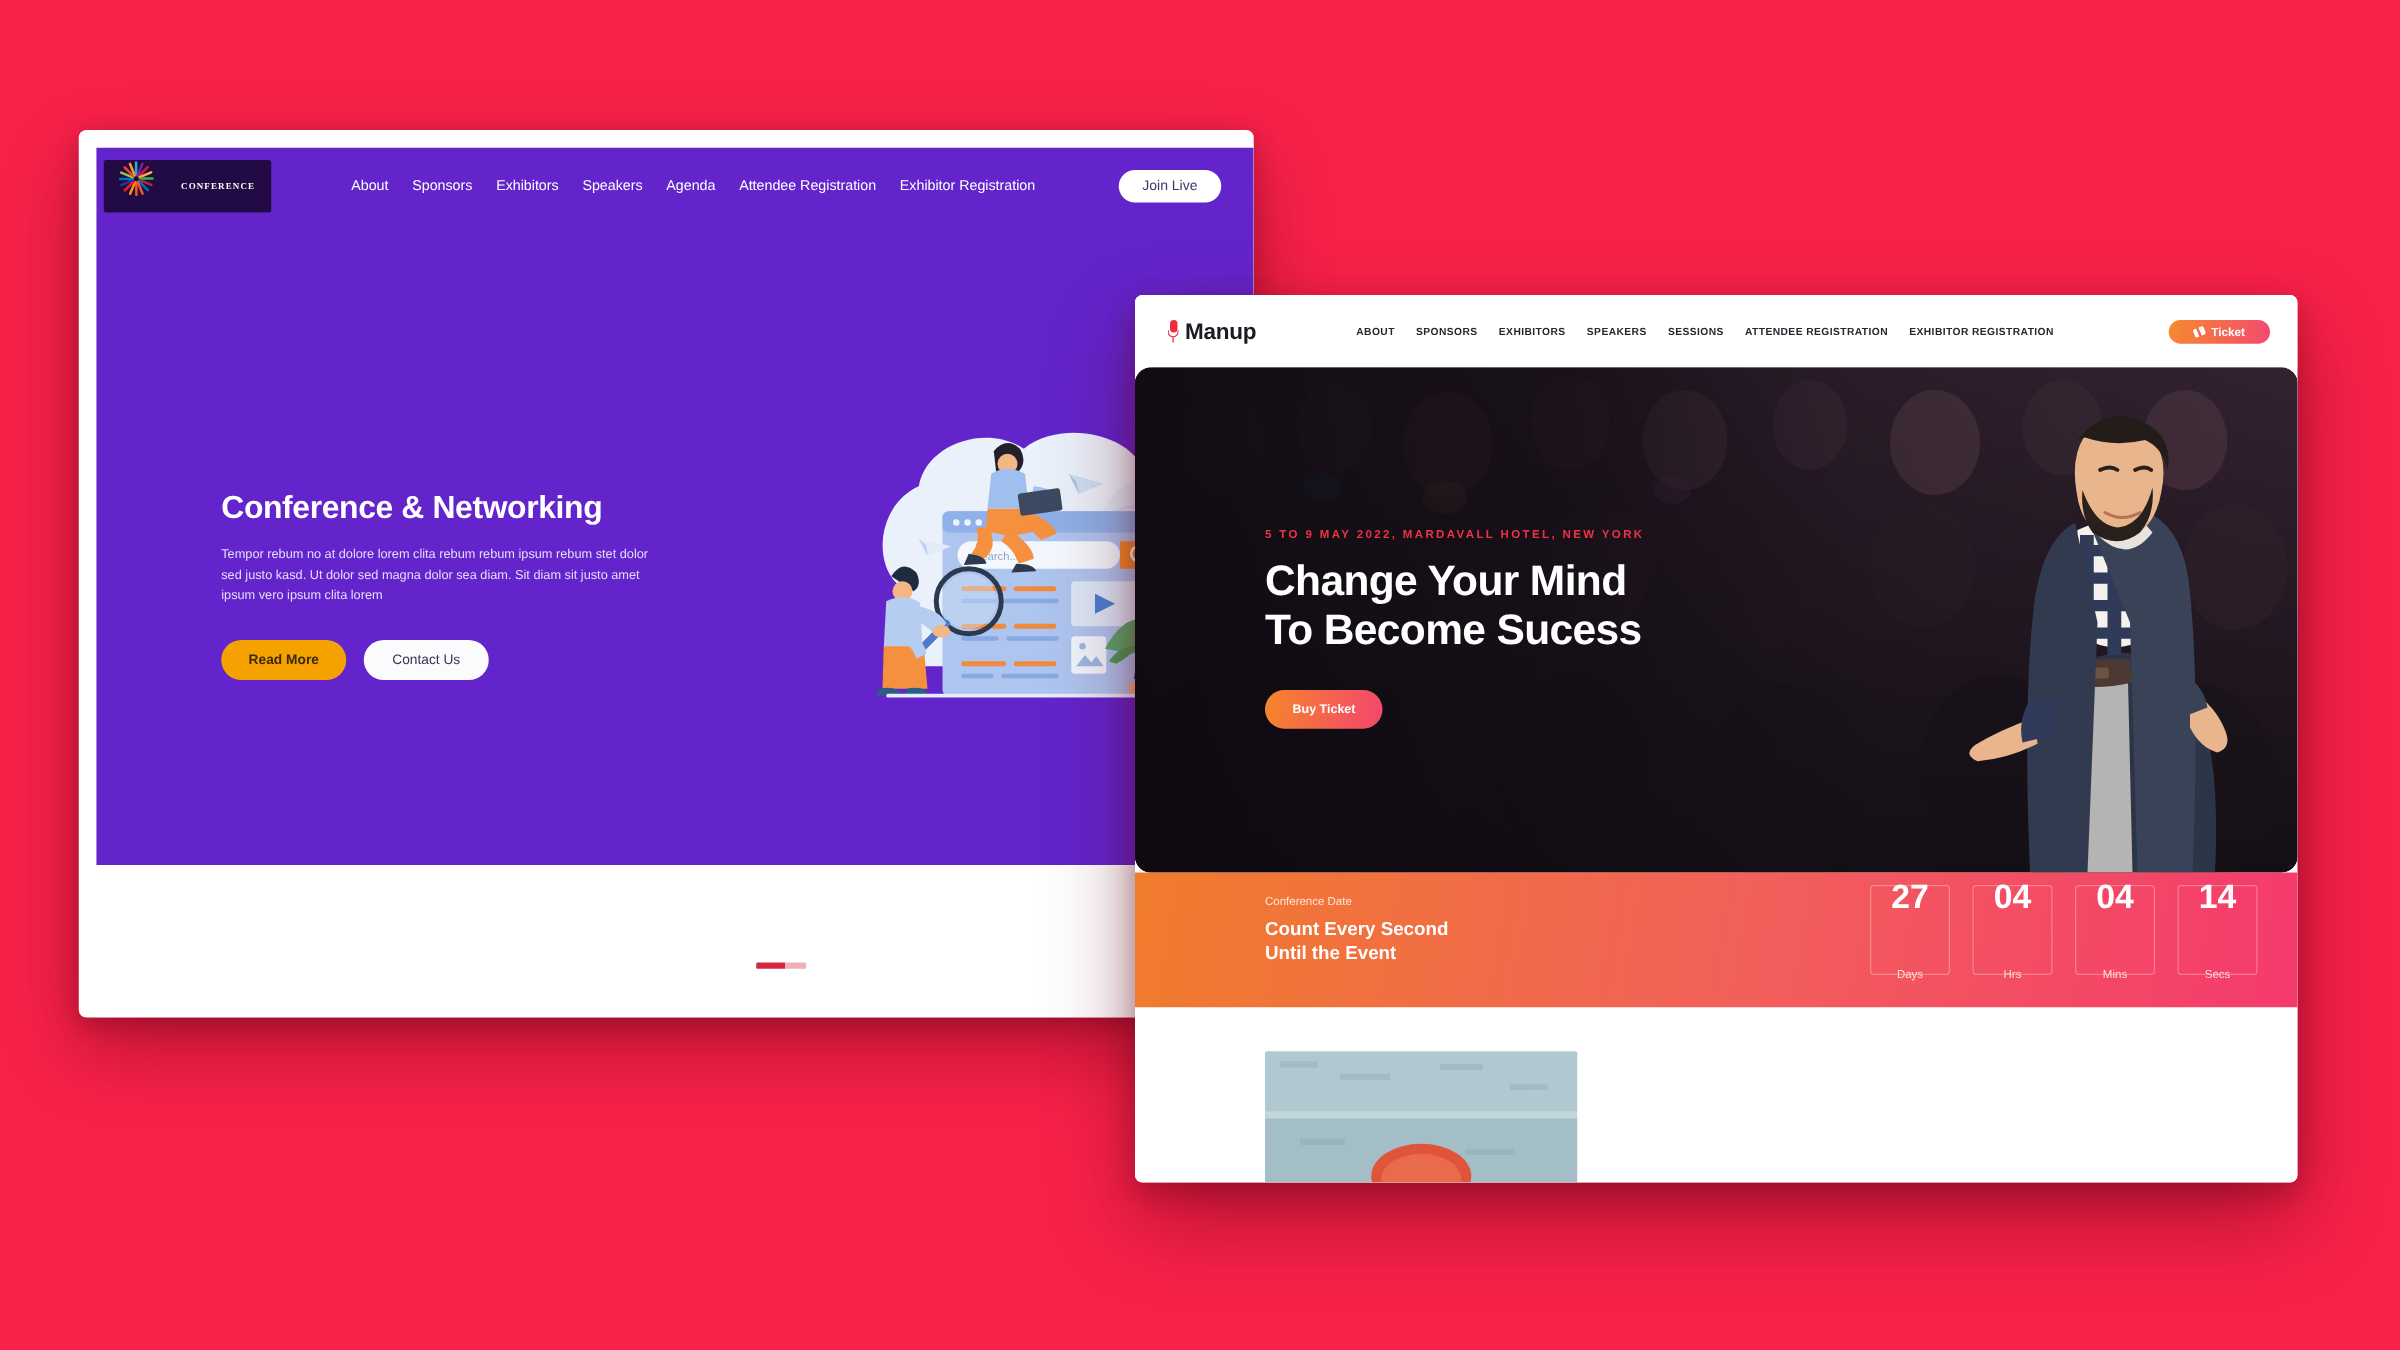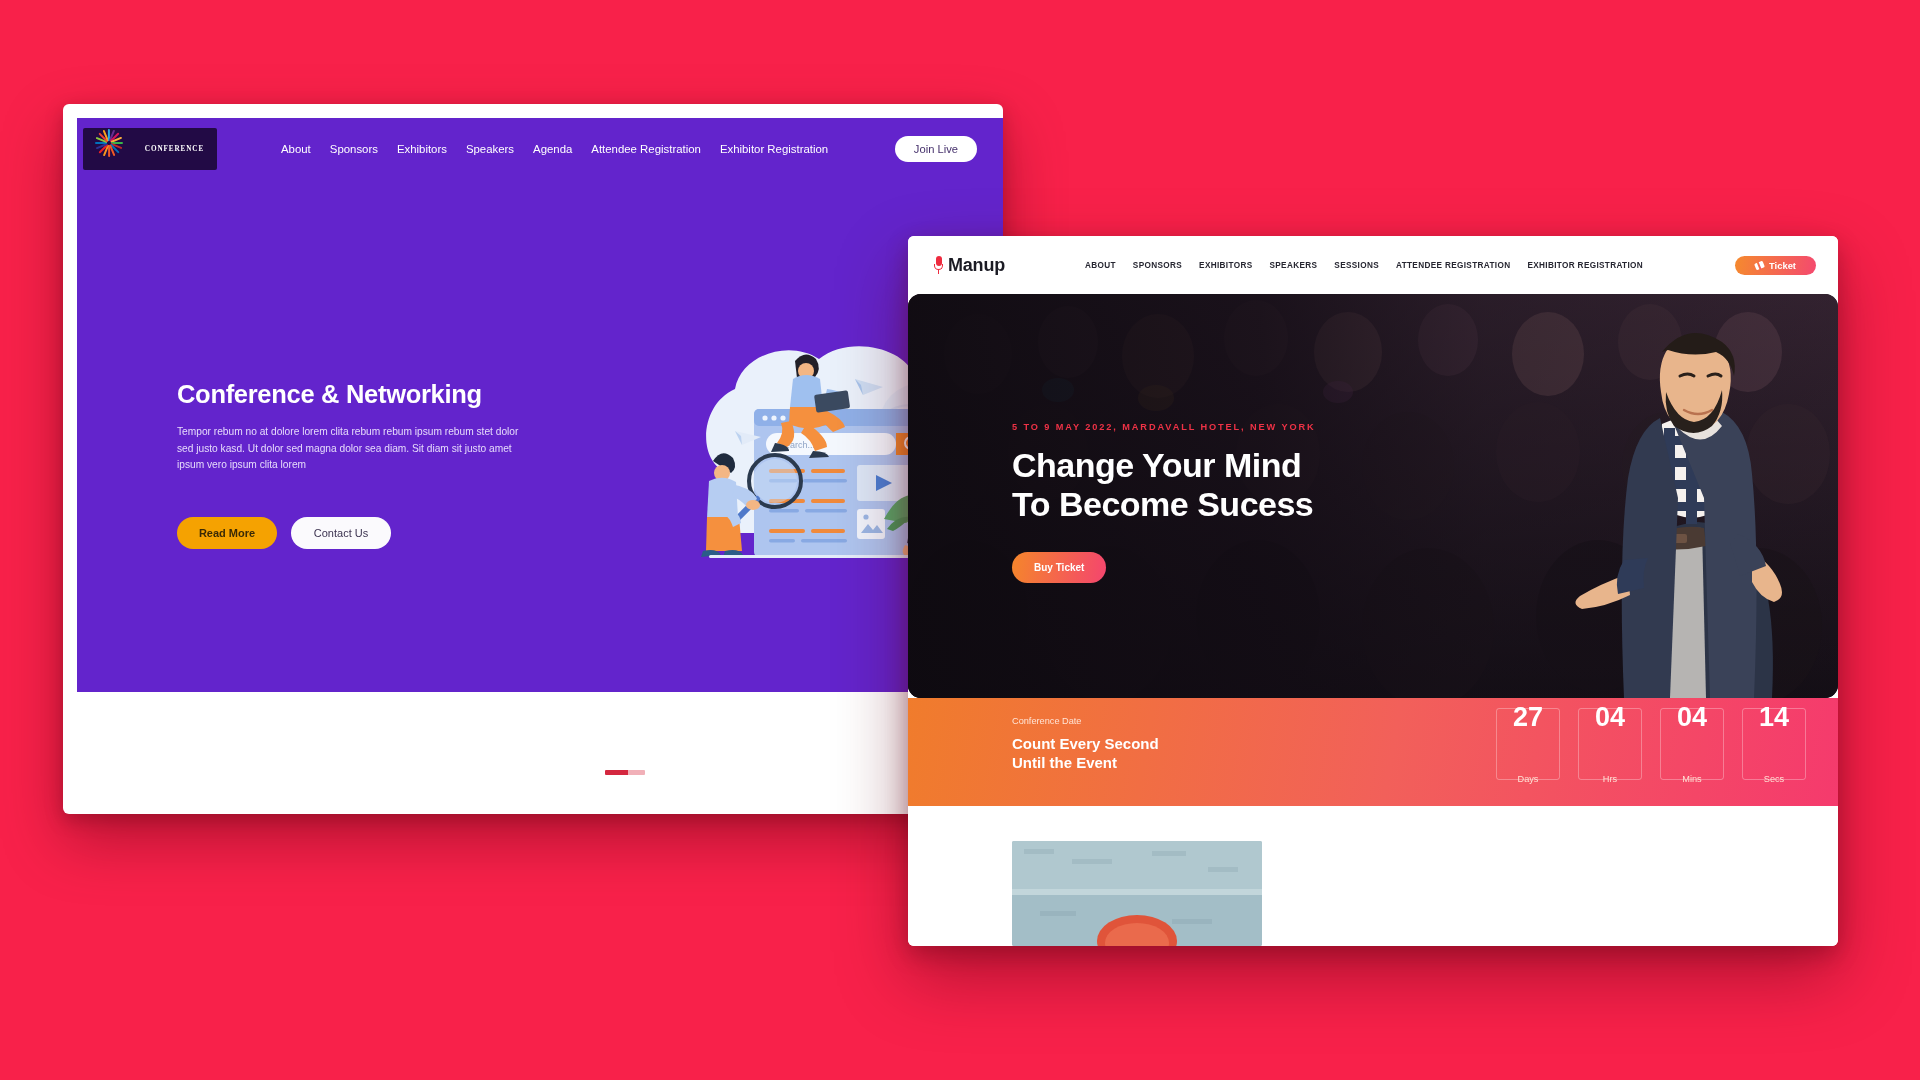--- a/index.html
+++ b/index.html
@@ -48,22 +48,23 @@
   .joinlive {
     margin-left: auto; background: #fff; color: #45306b;
     font-size: 11.2px; padding: 7px 19px; border-radius: 20px;
     border: none; cursor: pointer; font-family: "Liberation Sans", sans-serif;
   }
 
   .w1-copy { position: absolute; left: 100px; top: 262px; width: 350px; }
   .w1-title {
     color: #fff; font-size: 25.5px; font-weight: 700; letter-spacing: -.3px;
     margin-bottom: 15px;
-  }
-  .w1-body { color: #e6dbfb; font-size: 10.2px; line-height: 1.62; margin-bottom: 43px; }
+    margin-top: 12px;
+  }
+  .w1-body { color: #e6dbfb; font-size: 10.2px; line-height: 1.62; margin-bottom: 26px; }
   .w1-btns { display: flex; gap: 14px; }
   .btn-read {
     background: #f5a201; color: #3a2a06; border: none; cursor: pointer;
     font-size: 11px; font-weight: 600; padding: 10px 0; width: 100px;
     border-radius: 22px; font-family: "Liberation Sans", sans-serif;
   }
   .btn-contact {
     background: #fbfafd; color: #3c3350; border: none; cursor: pointer;
     font-size: 11px; padding: 0 0; width: 100px;
     border-radius: 22px; font-family: "Liberation Sans", sans-serif;

